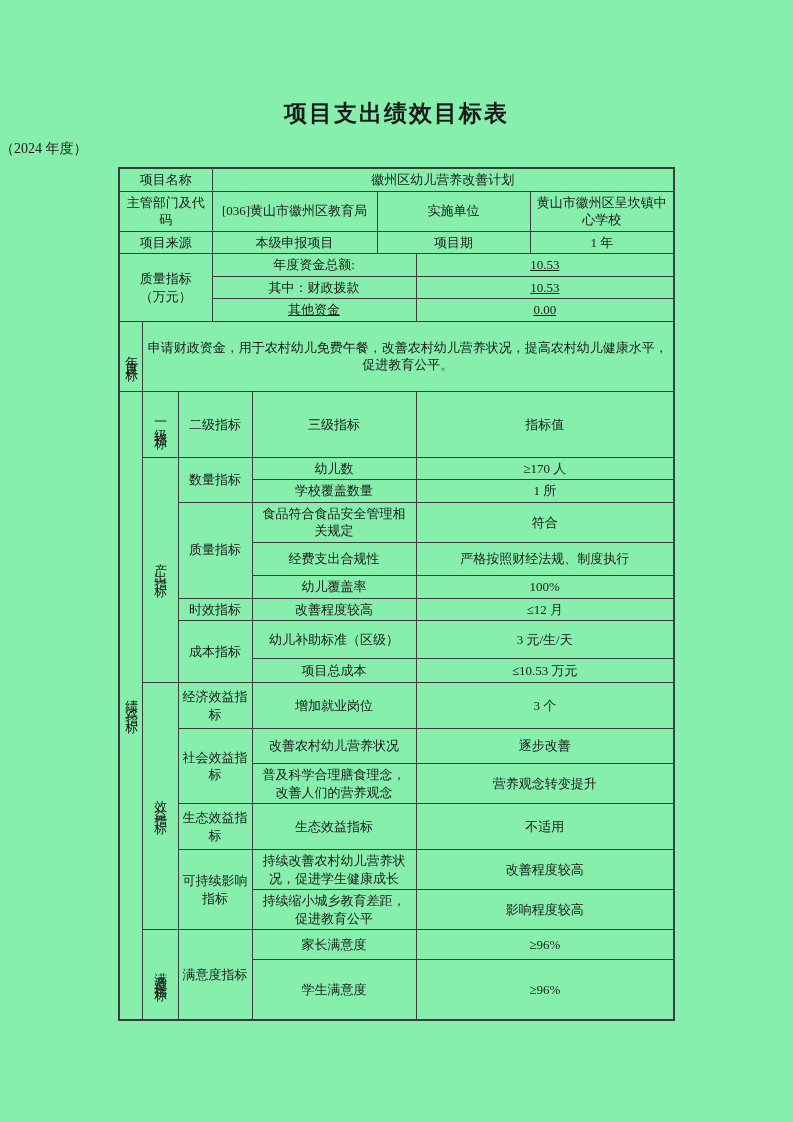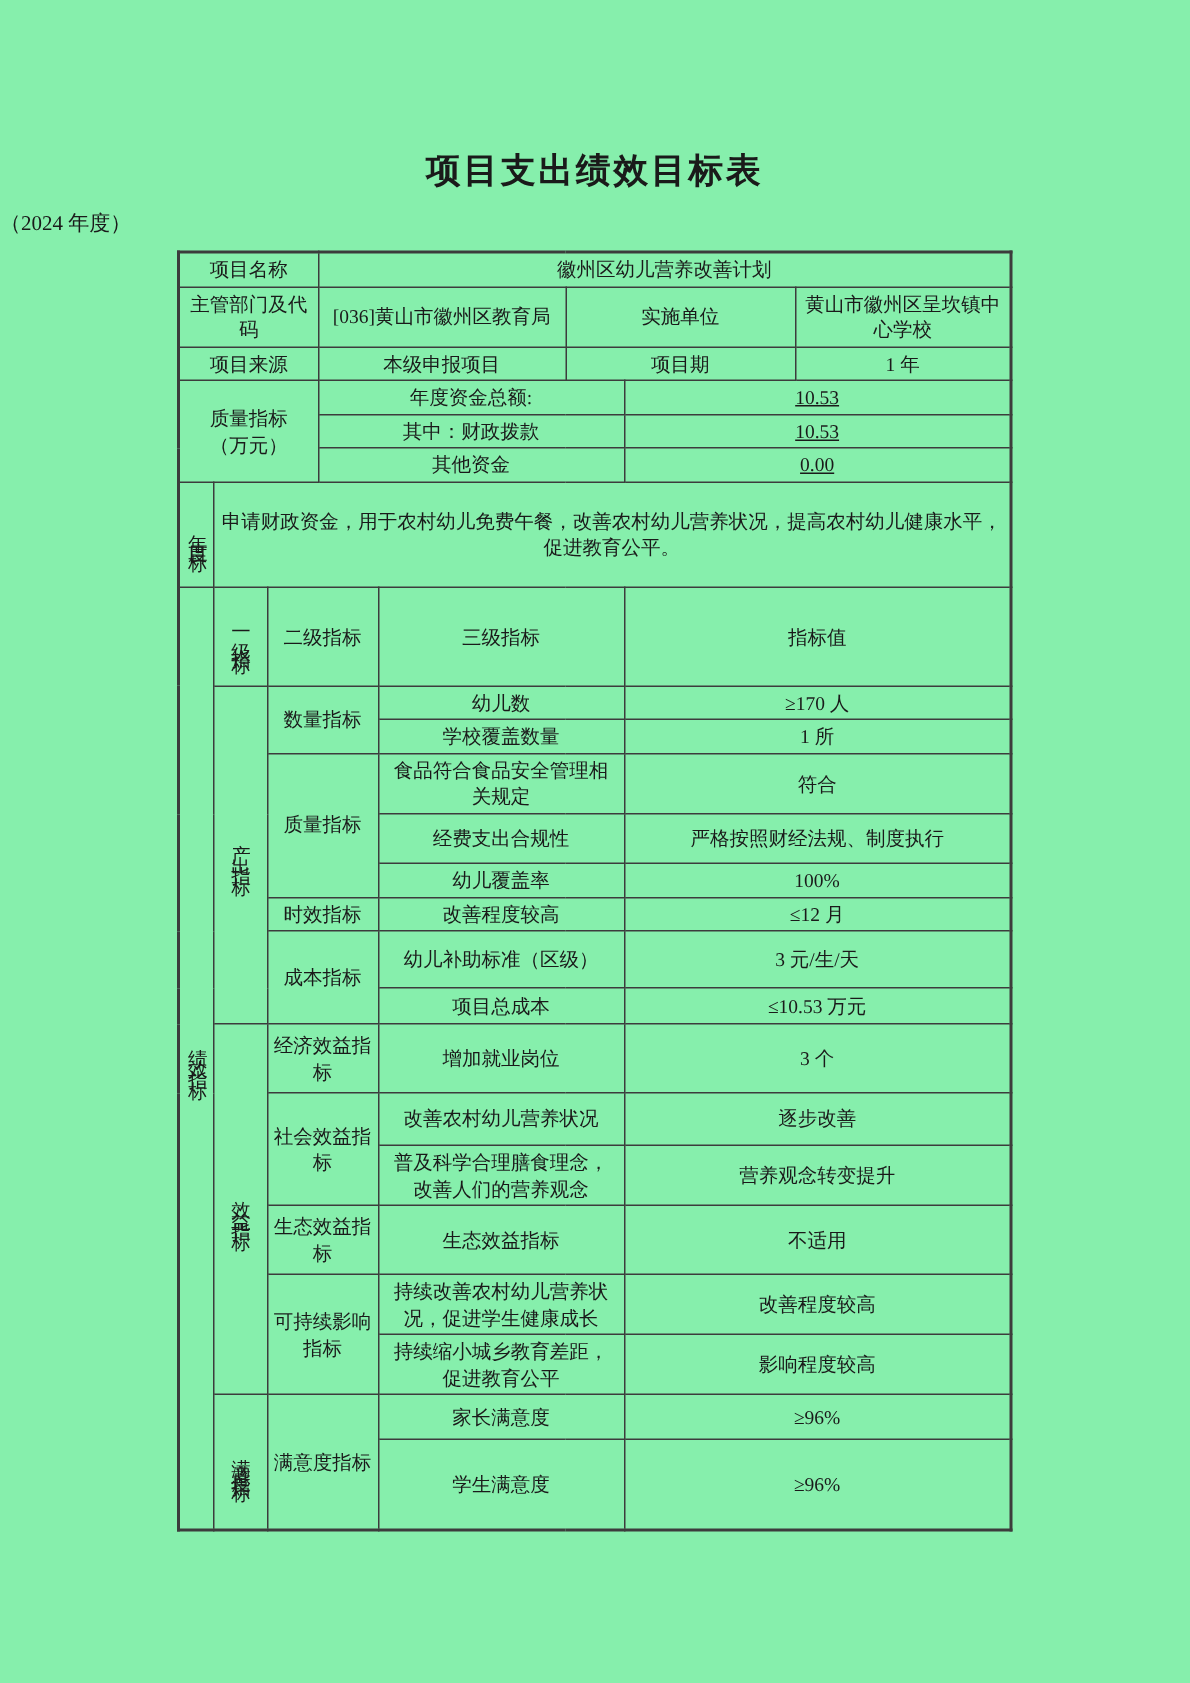--- a/index.html
+++ b/index.html
@@ -20,21 +20,21 @@
   }
   table.doc td {
     border:1px solid #3c3c3c; font-size:13px; line-height:1.35;
     text-align:center; vertical-align:middle; padding:2px 4px;
     overflow:hidden; word-break:break-all;
   }
   td.lft { text-align:left; }
   td.rgt { text-align:right; padding-right:8px;text-decoration:underline; }
   td.pl10 { padding-left:10px; }
   td.pl25 { padding-left:25px;margin-left:37px; }
-  td.pl65 { padding-left:65px; }
+  td.pl65 { padding-left:65px;text-decoration:underline; }
   td.goal-text { text-align:left; padding:8px 11px; line-height:1.75; }
   .vtext {
     writing-mode:vertical-rl; text-orientation:upright;
     letter-spacing:0.32em; display:inline-block; line-height:1.1;
   }
   .vtext.wide { letter-spacing:0.55em; }
 </style>
 </head>
 <body>
 

